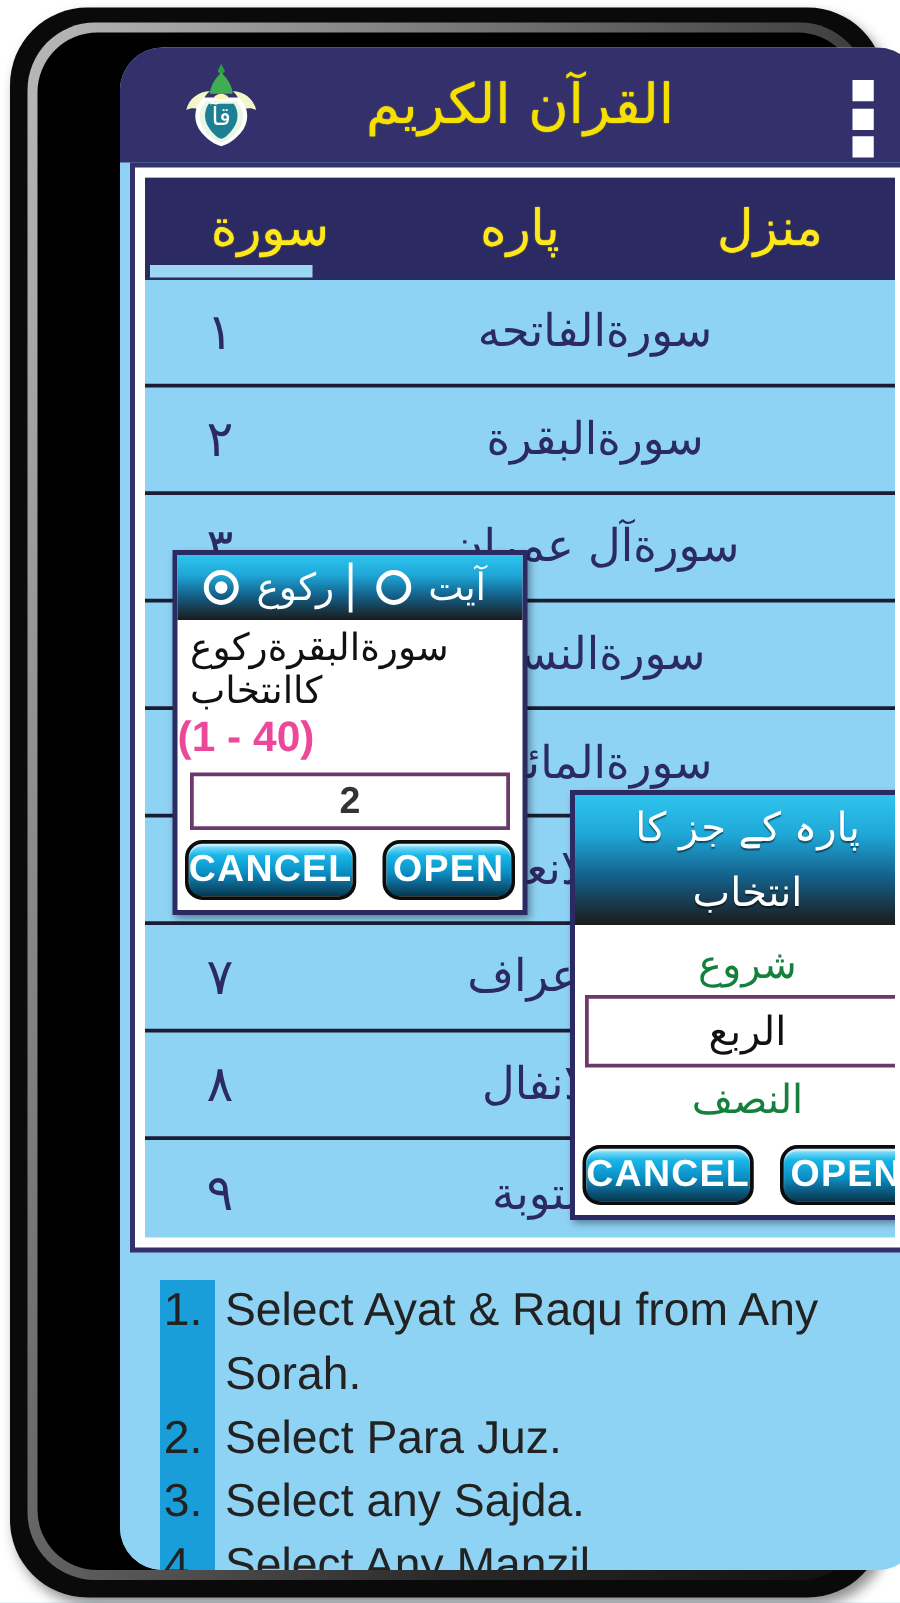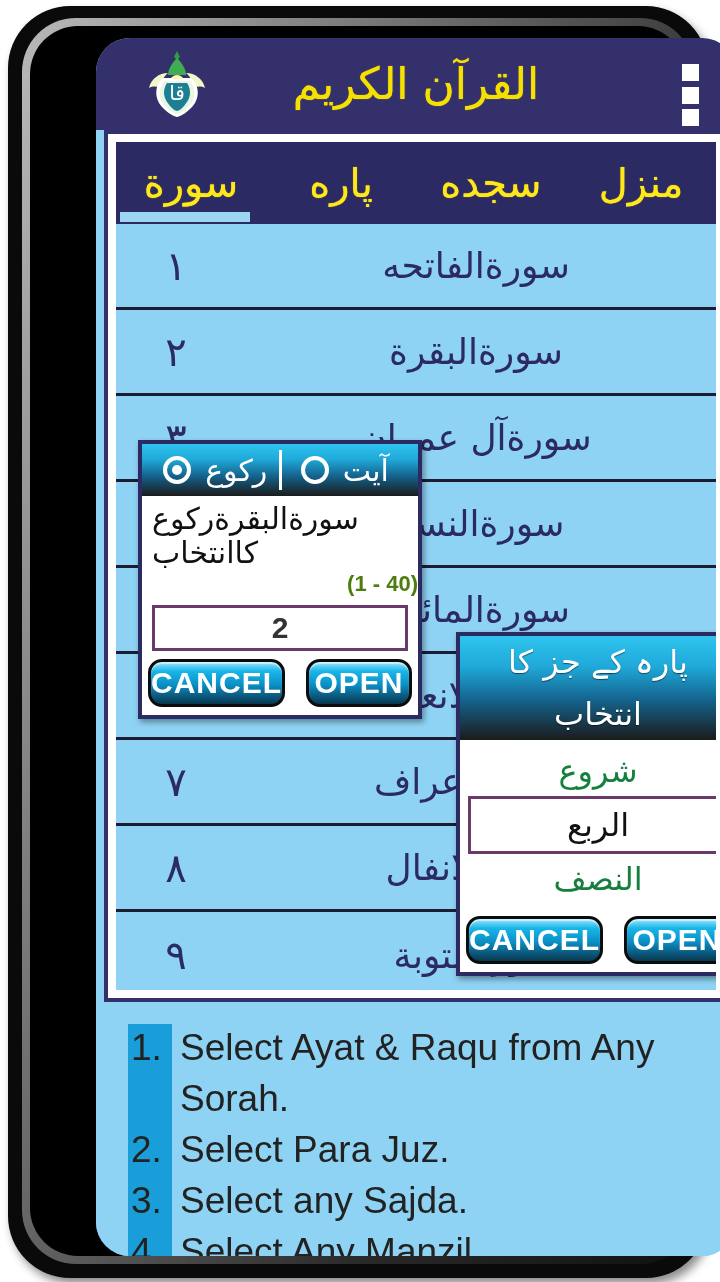--- a/index.html
+++ b/index.html
@@ -169,23 +169,23 @@
   .dlg-msg {
     text-align: left;
     color: #111111;
     font-size: 30px;
     font-family: "DejaVu Sans", sans-serif;
     direction: rtl;
     line-height: 1.12;
     padding: 6px 10px 0 10px;
   }
   .dlg-range {
-    text-align: right;
-    color: #4d7c0f;
-    font-size: 22px;
+    text-align: left;
+    color: #ec4899;
+    font-size: 34px;
     font-weight: bold;
     font-family: "Liberation Sans", sans-serif;
     padding-top: 2px;
   }
   .dlg-input {
     margin: 8px 10px 0 10px;
     border: 3px solid #6b3a6b;
     background: #ffffff;
     height: 46px;
     line-height: 40px;
@@ -358,21 +358,20 @@
         <span></span>
       </div>
     </div>
 
     <div id="list-card-outer">
       <div id="list-card-white">
         <div id="list-card">
 
           <div id="tab-bar">
             <div class="tab">منزل</div>
-            <div class="tab">سجده</div>
             <div class="tab">پاره</div>
             <div class="tab">سورة</div>
             <div id="tab-indicator"></div>
           </div>
 
           <div id="rows">
             <div class="row">
               <div class="row-num">١</div>
               <div class="row-name">سورةالفاتحه</div>
             </div>

